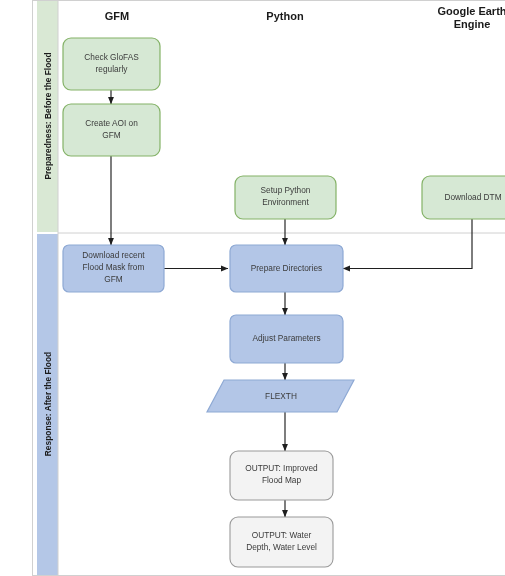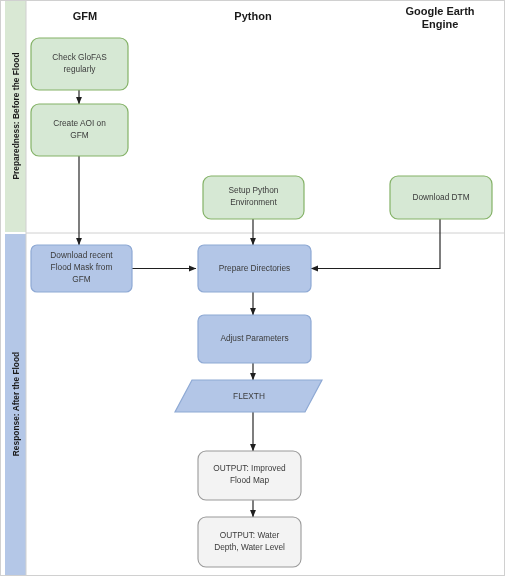--- a/index.html
+++ b/index.html
@@ -11,20 +11,21 @@
     width: 505px;
     height: 576px;
     font-family: "Liberation Sans", sans-serif;
     overflow: hidden;
   }
   #diagram-root {
     position: relative;
     width: 416px;
     height: 576px;
     background: #ffffff;
+    margin-left: 32px;
   }
   svg.flow {
     display: block;
     width: 505px;
     height: 576px;
   }
   .node-label {
     font-family: "Liberation Sans", sans-serif;
     font-size: 8.3px;
     fill: #3b3b3b;

